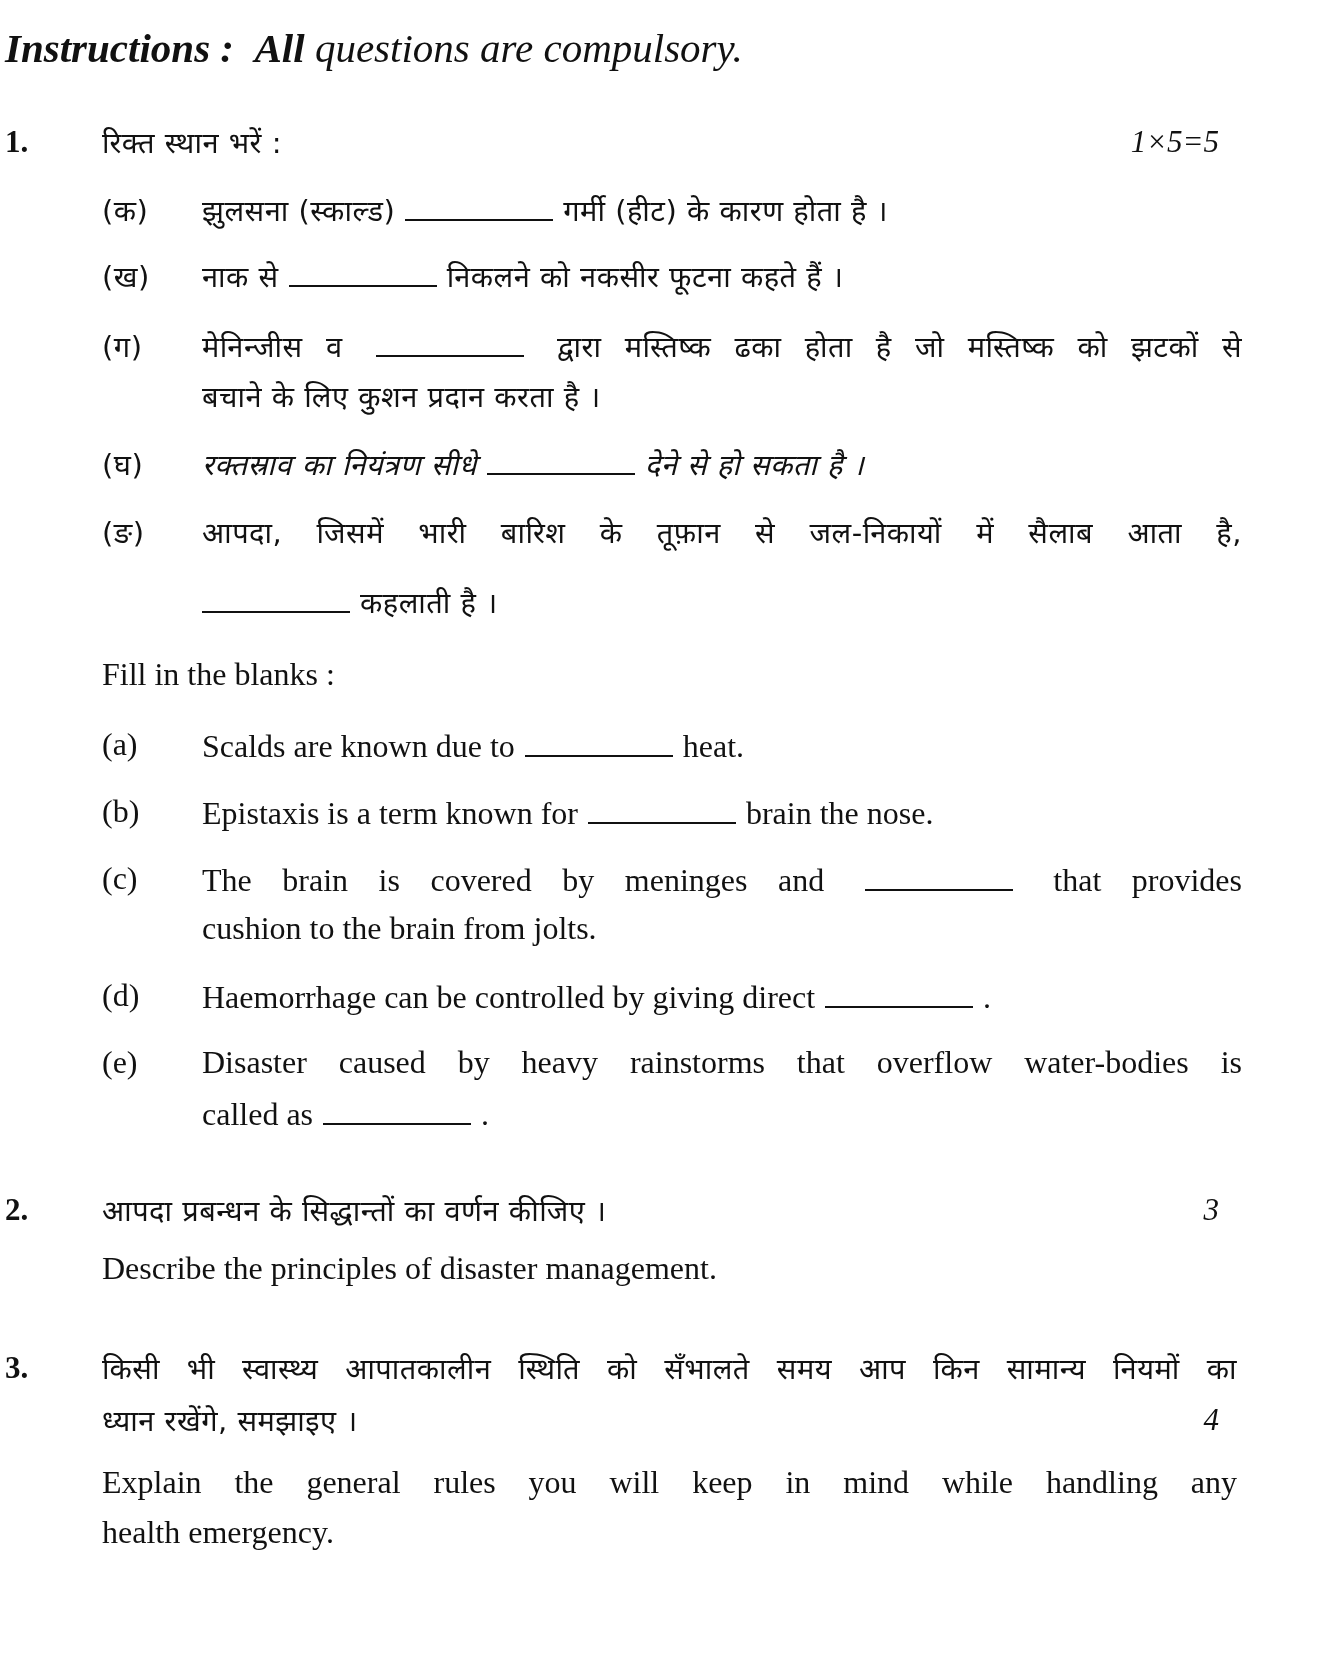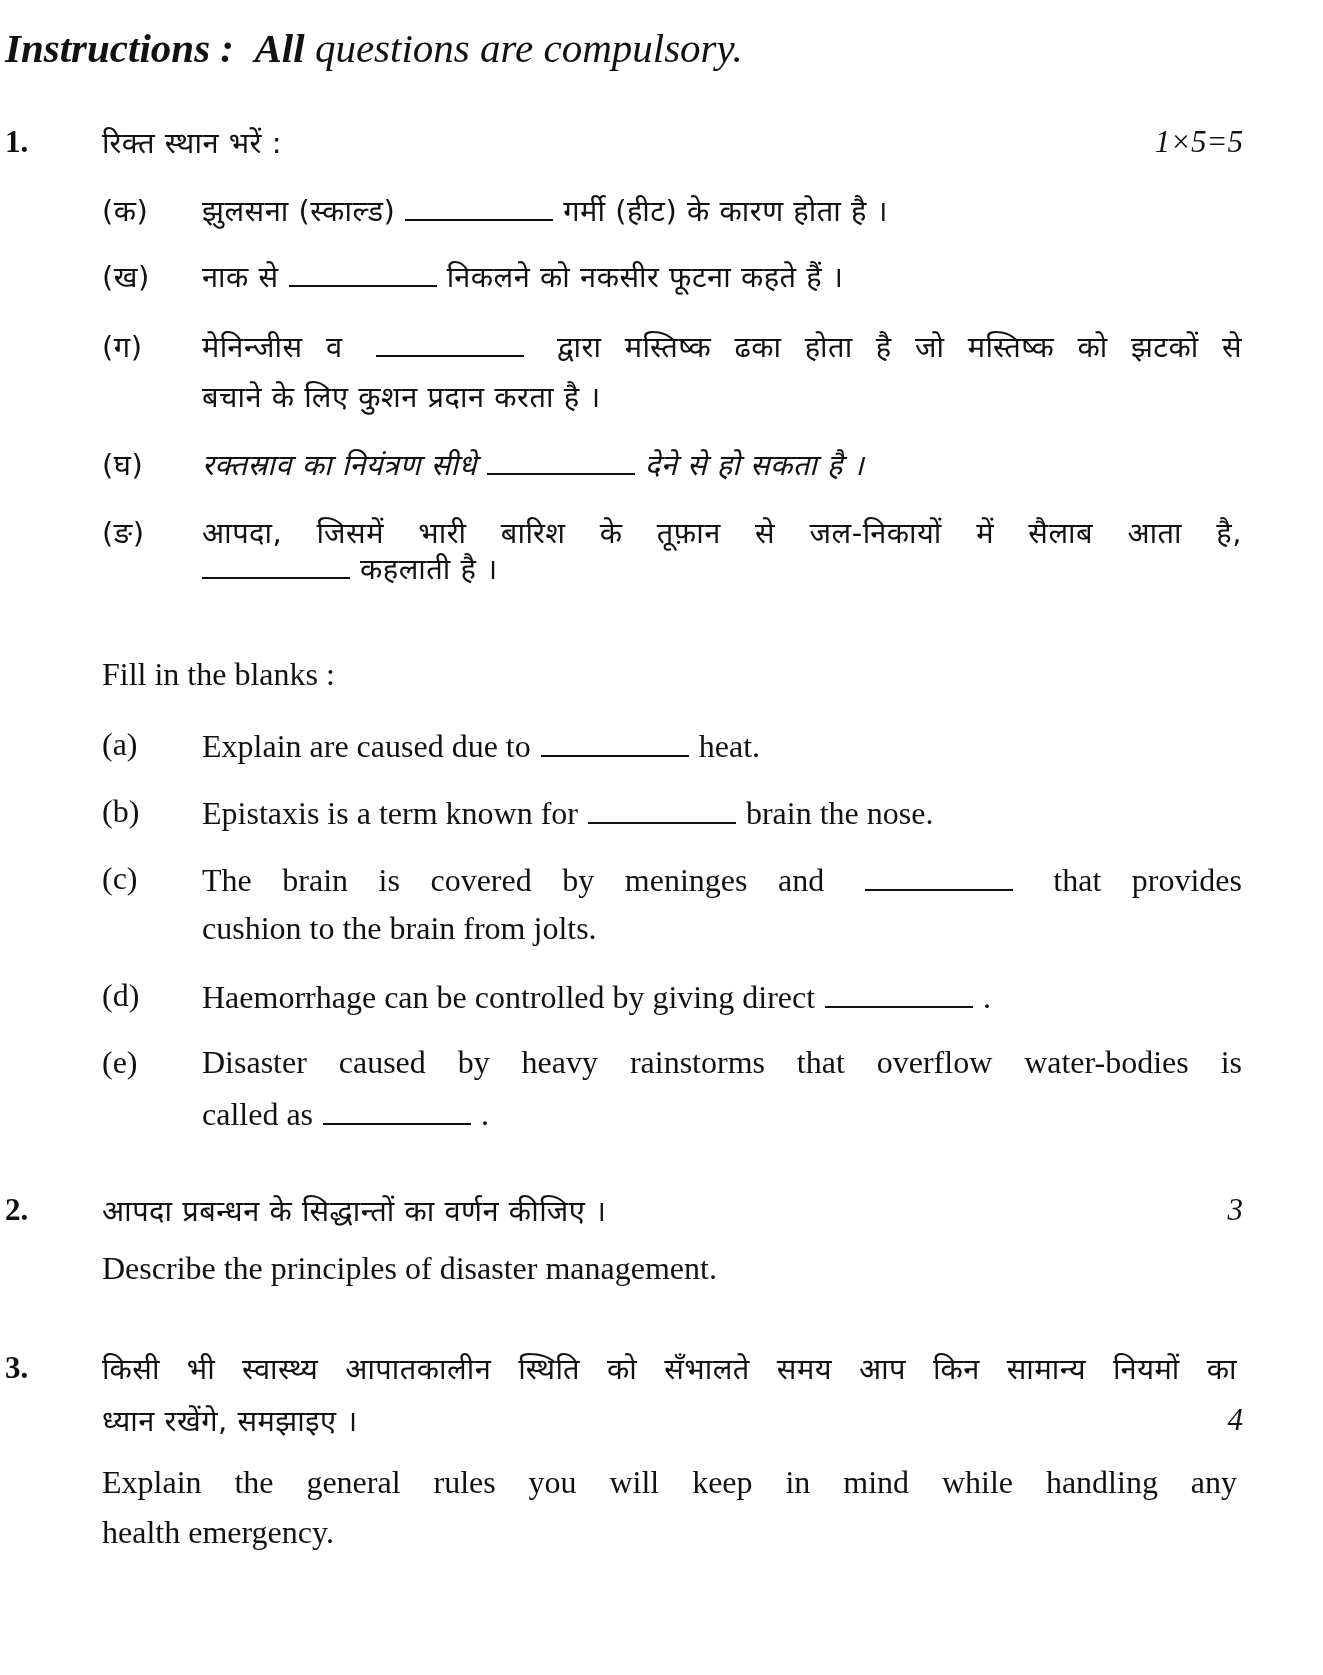--- a/index.html
+++ b/index.html
@@ -18,21 +18,21 @@
       font-size: 41px; font-style: italic;
     }
     .instr b { font-weight: bold; }
     .qnum {
       font-family: "Liberation Serif", serif;
       font-weight: bold; font-size: 31px;
     }
     .marks {
       font-family: "Liberation Serif", serif;
       font-style: italic; font-size: 31px;
-      right: 80px;
+      right: 104px;
     }
     .hi {
       font-family: "DejaVu Sans", sans-serif;
       font-size: 29px;
       letter-spacing: 0.5px;
     }
     .en {
       font-family: Liberation Serif, serif;
       font-size: 32px;
     }
@@ -89,29 +89,29 @@
   </div>
   <div class="abs hi txt" style="top:376px;">बचाने के लिए कुशन प्रदान करता है ।</div>
 
   <div class="abs hi lbl" style="top:444px;">(घ)</div>
   <div class="abs hi txt" style="top:444px;font-style:italic;">
     <span>रक्तस्राव का नियंत्रण सीधे</span><span class="blank"></span><span>देने से हो सकता है ।</span>
   </div>
 
   <div class="abs hi lbl" style="top:512px;">(ङ)</div>
   <div class="abs hi txt justify" style="top:512px; word-spacing:14px;">आपदा, जिसमें भारी बारिश के तूफ़ान से जल-निकायों में सैलाब आता है,</div>
-  <div class="abs hi txt" style="top:548px;">
+  <div class="abs hi txt" style="top:582px;">
     <span class="blank" style="margin-left:0;"></span><span>कहलाती है ।</span>
   </div>
 
   <div class="abs en" style="left:102px; top:656px;">Fill in the blanks :</div>
 
   <div class="abs en lbl" style="top:726px;">(a)</div>
   <div class="abs en txt" style="top:726px;">
-    <span>Explain are caused due to</span><span class="blank"></span><span>heat.</span>
+    <span>Scalds are known due to</span><span class="blank"></span><span>heat.</span>
   </div>
 
   <div class="abs en lbl" style="top:793px;">(b)</div>
   <div class="abs en txt" style="top:793px;">
     <span>Epistaxis is a term known for</span><span class="blank"></span><span>brain the nose.</span>
   </div>
 
   <div class="abs en lbl" style="top:860px;">(c)</div>
   <div class="abs en txt justify" style="top:860px;">
     <span>The brain is covered by meninges and</span> <span class="blank"></span> <span>that provides</span>

